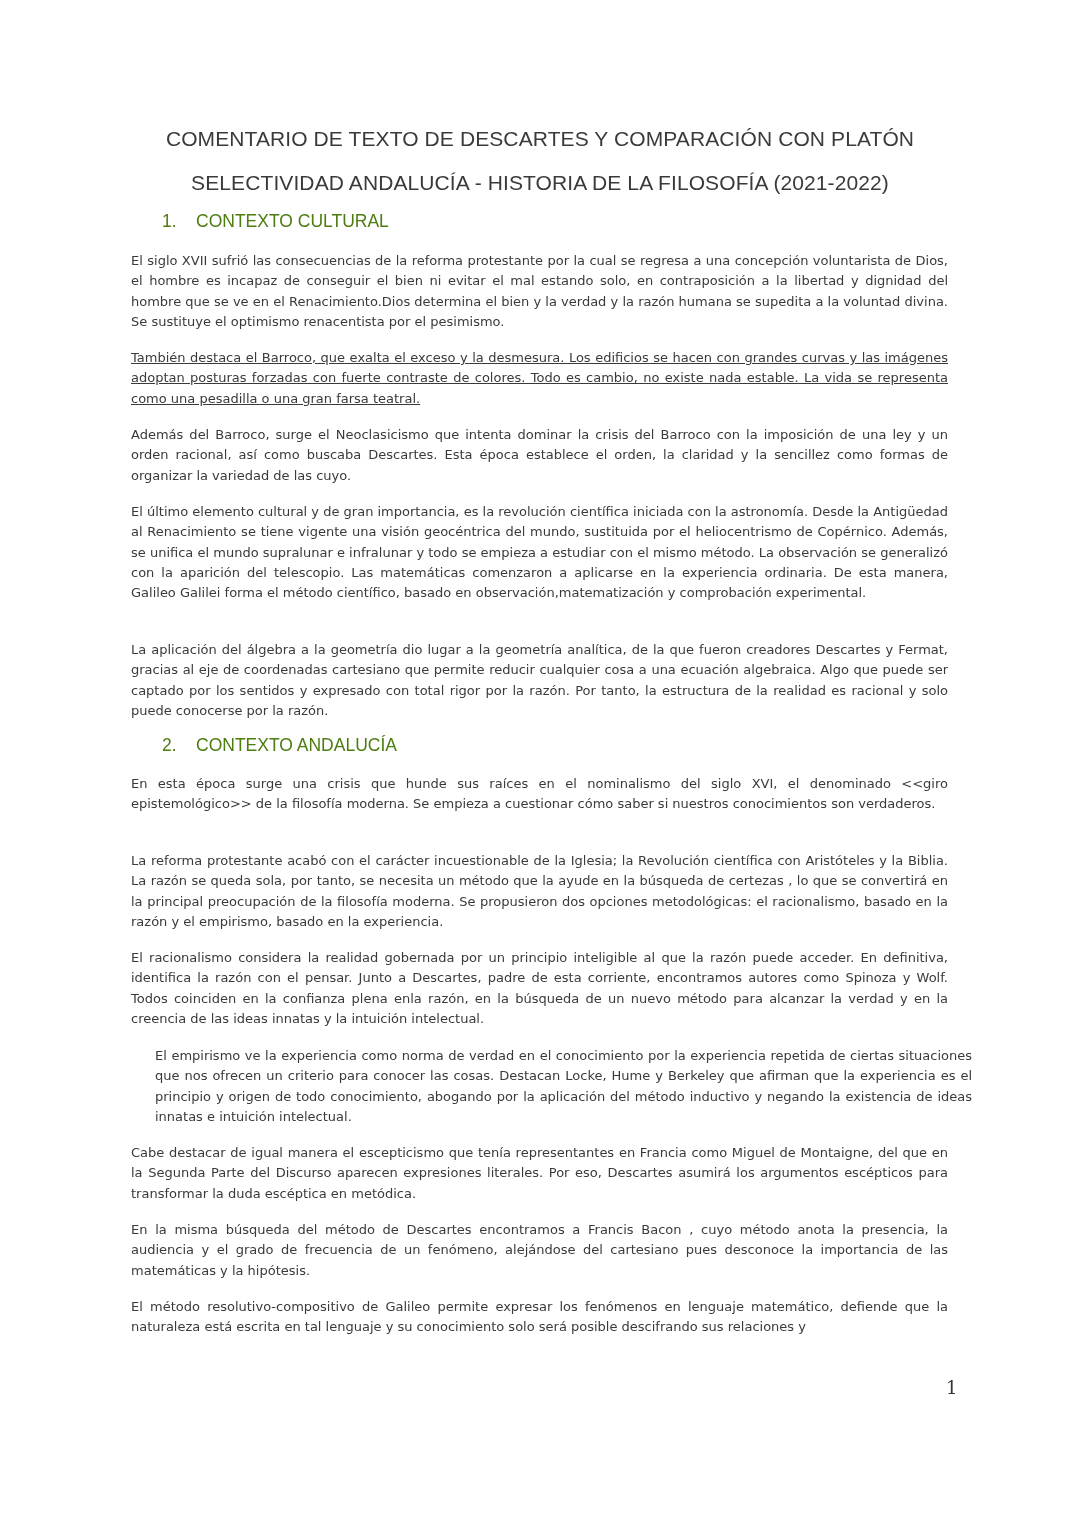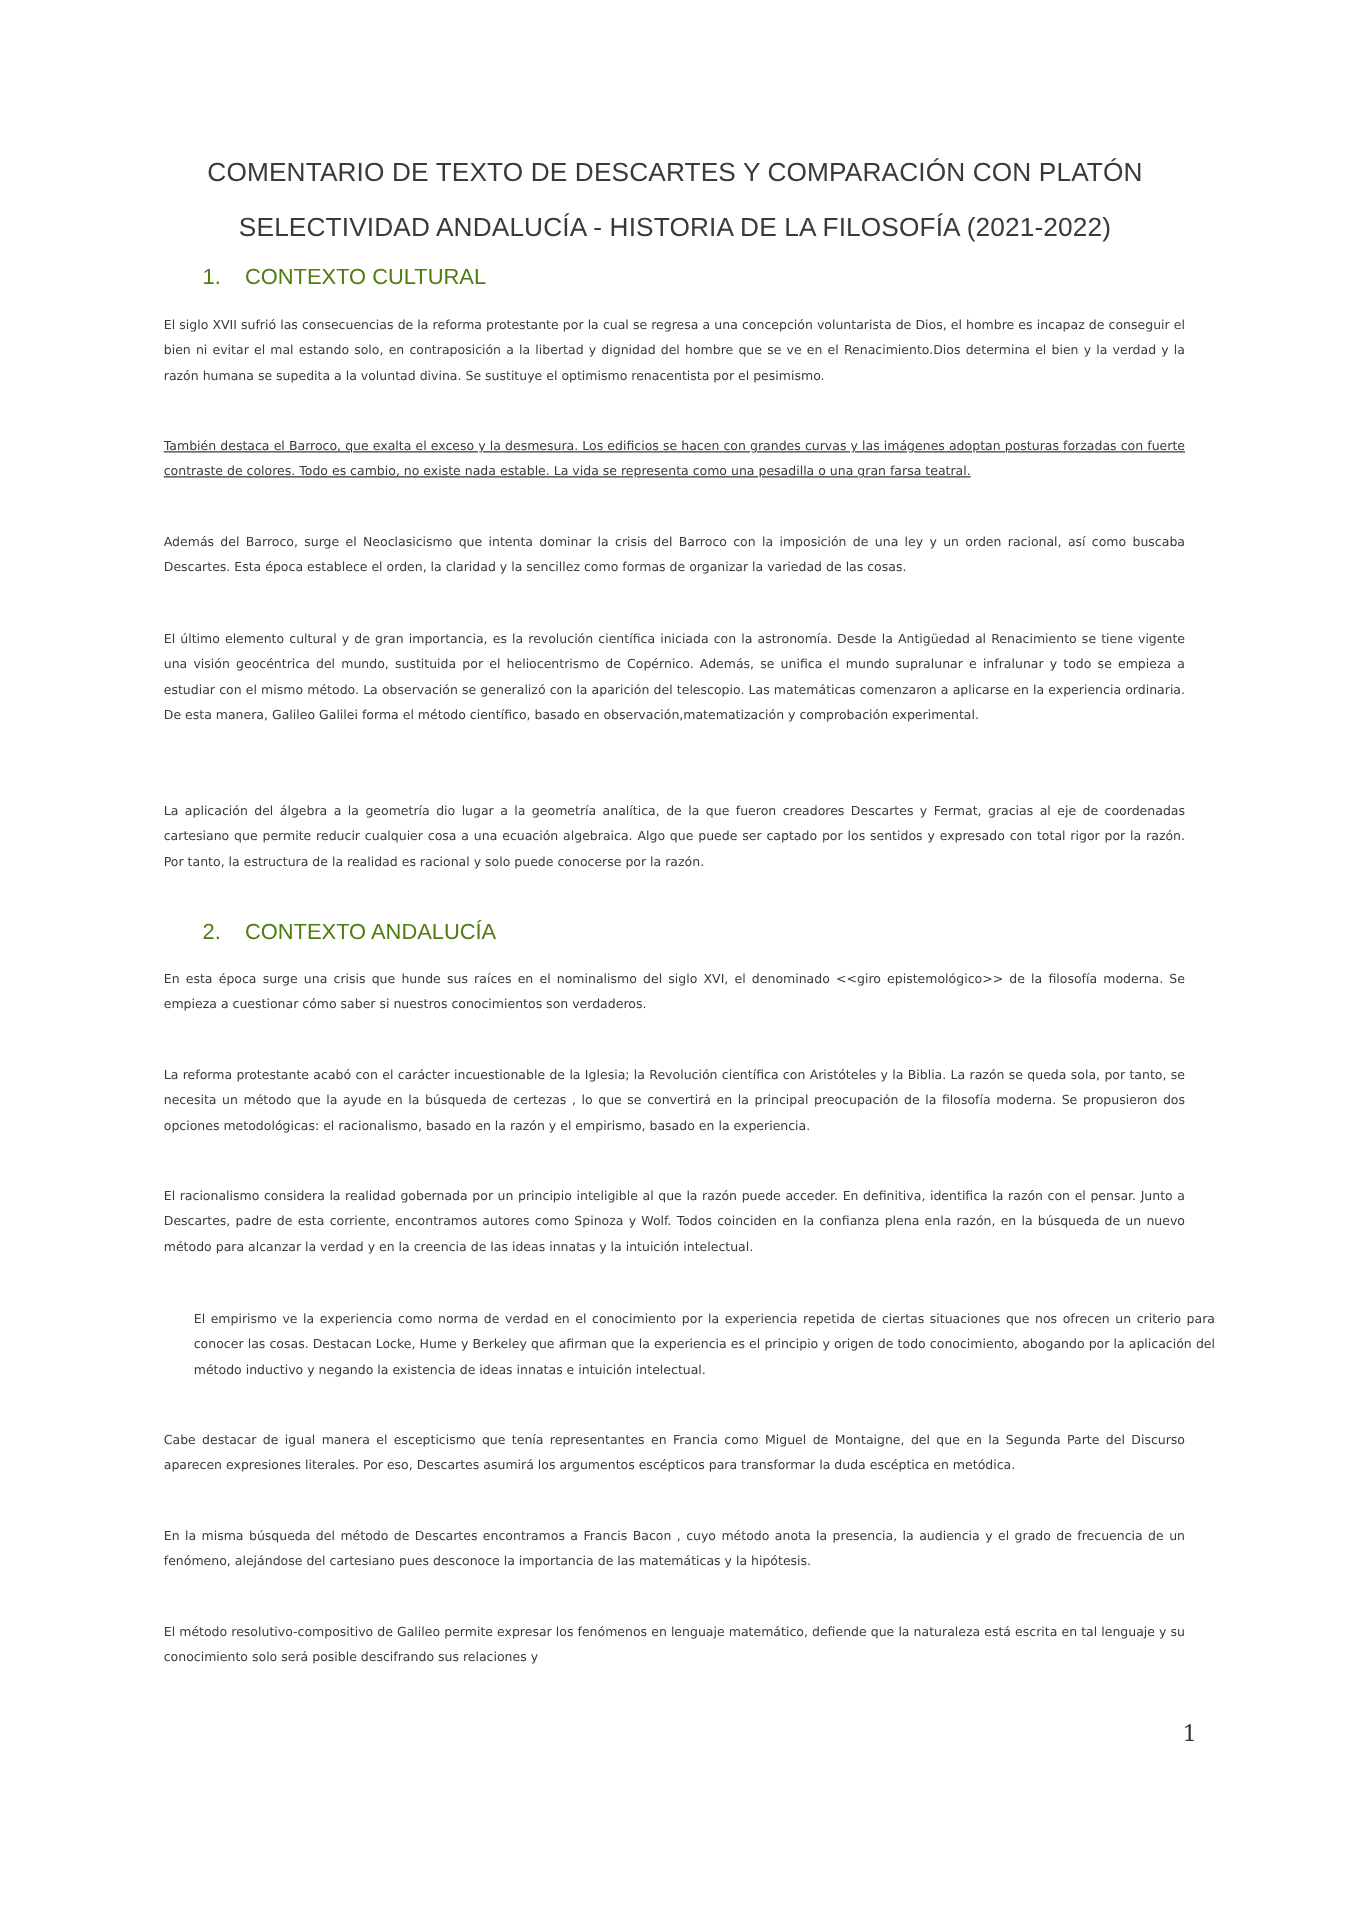--- a/index.html
+++ b/index.html
@@ -50,21 +50,21 @@
       display: inline-block;
       width: 34px;
     }
     .h1 { top: 211px; }
     .h2 { top: 735px; }
     .para {
       position: absolute;
       left: 131px;
       width: 817px;
       font-family: "DejaVu Sans", sans-serif;
-      font-size: 10px;
+      font-size: 13px;
       line-height: 20.3px;
       color: #3a3a3a;
       text-align: justify;
       margin: 0;
     }
     .p1 { top: 251px; }
     .p2 { top: 348px; text-decoration: underline; }
     .p3 { top: 425px; }
     .p4 { top: 502px; }
     .p5 { top: 640px; }
@@ -91,21 +91,21 @@
 
   <h1 class="title t1">COMENTARIO DE TEXTO DE DESCARTES Y COMPARACIÓN CON PLATÓN</h1>
   <h2 class="title t2">SELECTIVIDAD ANDALUCÍA - HISTORIA DE LA FILOSOFÍA (2021-2022)</h2>
 
   <h3 class="section-heading h1">
     <span class="num">1.</span><span>CONTEXTO CULTURAL</span>
   </h3>
 
   <p class="para p1">El siglo XVII sufrió las consecuencias de la reforma protestante por la cual se regresa a una concepción voluntarista de Dios, el hombre es incapaz de conseguir el bien ni evitar el mal estando solo, en contraposición a la libertad y dignidad del hombre que se ve en el Renacimiento.Dios determina el bien y la verdad y la razón humana se supedita a la voluntad divina. Se sustituye el optimismo renacentista por el pesimismo.</p>
   <p class="para p2">También destaca el Barroco, que exalta el exceso y la desmesura. Los edificios se hacen con grandes curvas y las imágenes adoptan posturas forzadas con fuerte contraste de colores. Todo es cambio, no existe nada estable. La vida se representa como una pesadilla o una gran farsa teatral.</p>
-  <p class="para p3">Además del Barroco, surge el Neoclasicismo que intenta dominar la crisis del Barroco con la imposición de una ley y un orden racional, así como buscaba Descartes. Esta época establece el orden, la claridad y la sencillez como formas de organizar la variedad de las cosas.</p>
+  <p class="para p3">Además del Barroco, surge el Neoclasicismo que intenta dominar la crisis del Barroco con la imposición de una ley y un orden racional, así como buscaba Descartes. Esta época establece el orden, la claridad y la sencillez como formas de organizar la variedad de las cuyo.</p>
   <p class="para p4">El último elemento cultural y de gran importancia, es la revolución científica iniciada con la astronomía. Desde la Antigüedad al Renacimiento se tiene vigente una visión geocéntrica del mundo, sustituida por el heliocentrismo de Copérnico. Además, se unifica el mundo supralunar e infralunar y todo se empieza a estudiar con el mismo método. La observación se generalizó con la aparición del telescopio. Las matemáticas comenzaron a aplicarse en la experiencia ordinaria. De esta manera, Galileo Galilei forma el método científico, basado en observación,matematización y comprobación experimental.</p>
   <p class="para p5">La aplicación del álgebra a la geometría dio lugar a la geometría analítica, de la que fueron creadores Descartes y Fermat, gracias al eje de coordenadas cartesiano que permite reducir cualquier cosa a una ecuación algebraica. Algo que puede ser captado por los sentidos y expresado con total rigor por la razón. Por tanto, la estructura de la realidad es racional y solo puede conocerse por la razón.</p>
 
   <h3 class="section-heading h2">
     <span class="num">2.</span><span>CONTEXTO ANDALUCÍA</span>
   </h3>
 
   <p class="para p6">En esta época surge una crisis que hunde sus raíces en el nominalismo del siglo XVI, el denominado &lt;&lt;giro epistemológico&gt;&gt; de la filosofía moderna. Se empieza a cuestionar cómo saber si nuestros conocimientos son verdaderos.</p>
   <p class="para p7">La reforma protestante acabó con el carácter incuestionable de la Iglesia; la Revolución científica con Aristóteles y la Biblia. La razón se queda sola, por tanto, se necesita un método que la ayude en la búsqueda de certezas , lo que se convertirá en la principal preocupación de la filosofía moderna. Se propusieron dos opciones metodológicas: el racionalismo, basado en la razón y el empirismo, basado en la experiencia.</p>
   <p class="para p8">El racionalismo considera la realidad gobernada por un principio inteligible al que la razón puede acceder. En definitiva, identifica la razón con el pensar. Junto a Descartes, padre de esta corriente, encontramos autores como Spinoza y Wolf. Todos coinciden en la confianza plena enla razón, en la búsqueda de un nuevo método para alcanzar la verdad y en la creencia de las ideas innatas y la intuición intelectual.</p>

